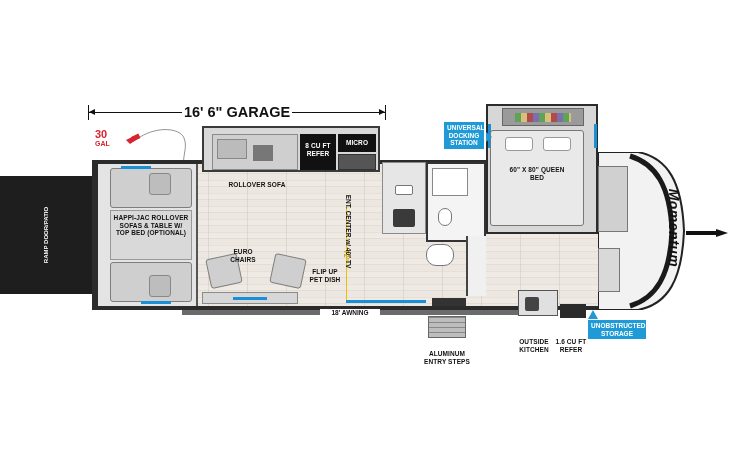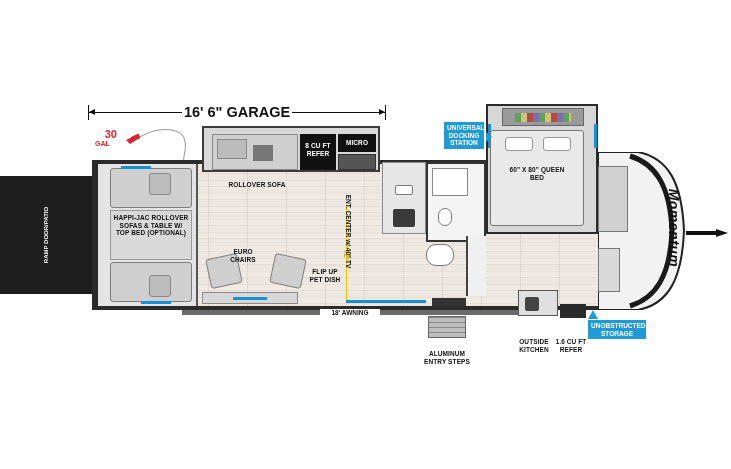--- a/index.html
+++ b/index.html
@@ -25,21 +25,21 @@
 <div class="abs" style="left:88px;top:102px;width:298px;height:20px;">
   <div class="abs" style="left:0;top:10px;width:298px;height:1px;background:#111;"></div>
   <div class="abs" style="left:0;top:3px;width:1px;height:15px;background:#111;"></div>
   <div class="abs" style="left:297px;top:3px;width:1px;height:15px;background:#111;"></div>
   <div class="abs" style="left:1px;top:7px;width:0;height:0;border-top:3.5px solid transparent;border-bottom:3.5px solid transparent;border-right:6px solid #111;"></div>
   <div class="abs" style="left:291px;top:7px;width:0;height:0;border-top:3.5px solid transparent;border-bottom:3.5px solid transparent;border-left:6px solid #111;"></div>
   <div class="abs" style="left:94px;top:1px;width:110px;height:18px;background:#fff;font-weight:700;font-size:14.5px;line-height:18px;text-align:center;color:#111;">16' 6" GARAGE</div>
 </div>
 
 <div class="abs" style="left:95px;top:129px;width:22px;">
-  <div style="font-weight:700;font-size:11px;line-height:11px;color:#d9232e;text-align:right;">30</div>
+  <div style="font-weight:700;font-size:11px;line-height:11px;color:#d9232e;text-align:left;">30</div>
   <div style="font-weight:700;font-size:7px;line-height:8px;color:#d9232e;text-align:left;">GAL</div>
 </div>
 <div class="abs" style="left:118px;top:126px;width:80px;height:42px;">
   <svg width="80" height="42" viewBox="0 0 80 42">
     <path d="M8 14 L16 10 L18 14 L12 18 Z" fill="#d9232e"></path>
     <rect x="14" y="9" width="8" height="5" fill="#d9232e" transform="rotate(-25 18 12)"></rect>
     <path d="M22 11 C 40 0, 62 2, 66 12 C 70 22, 64 30, 66 40" stroke="#777" stroke-width="0.8" fill="none"></path>
   </svg>
 </div>
 

